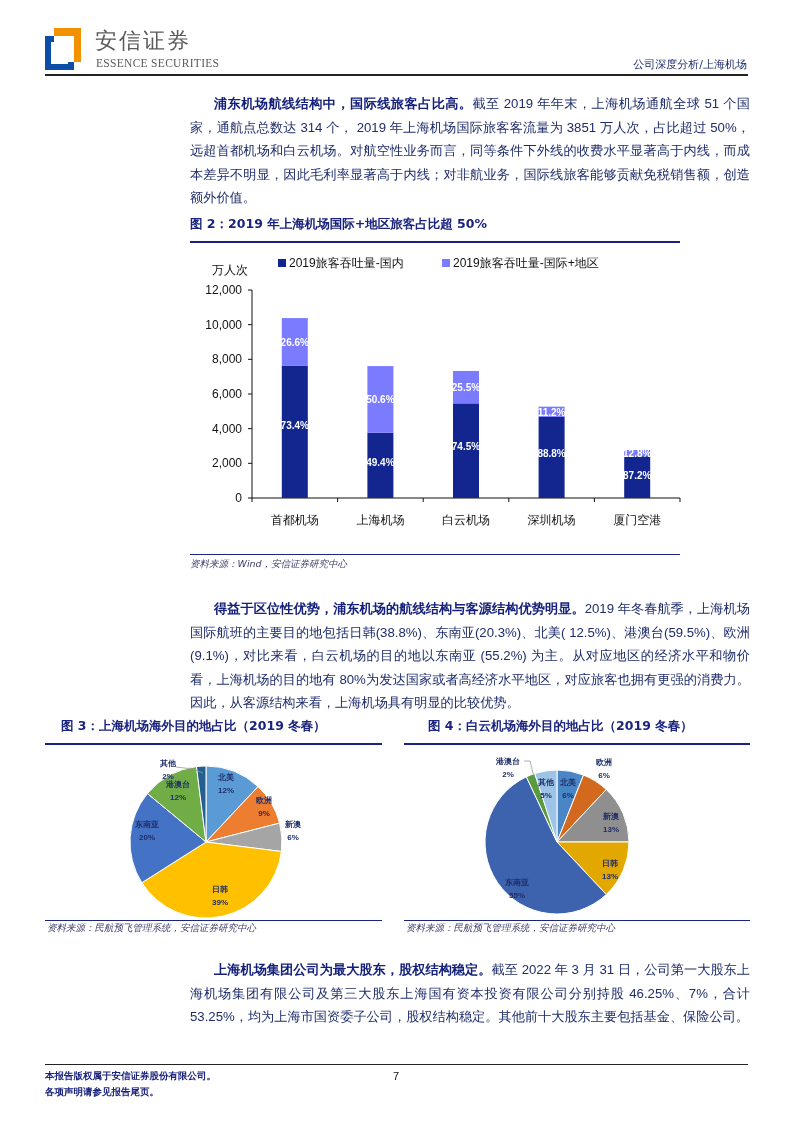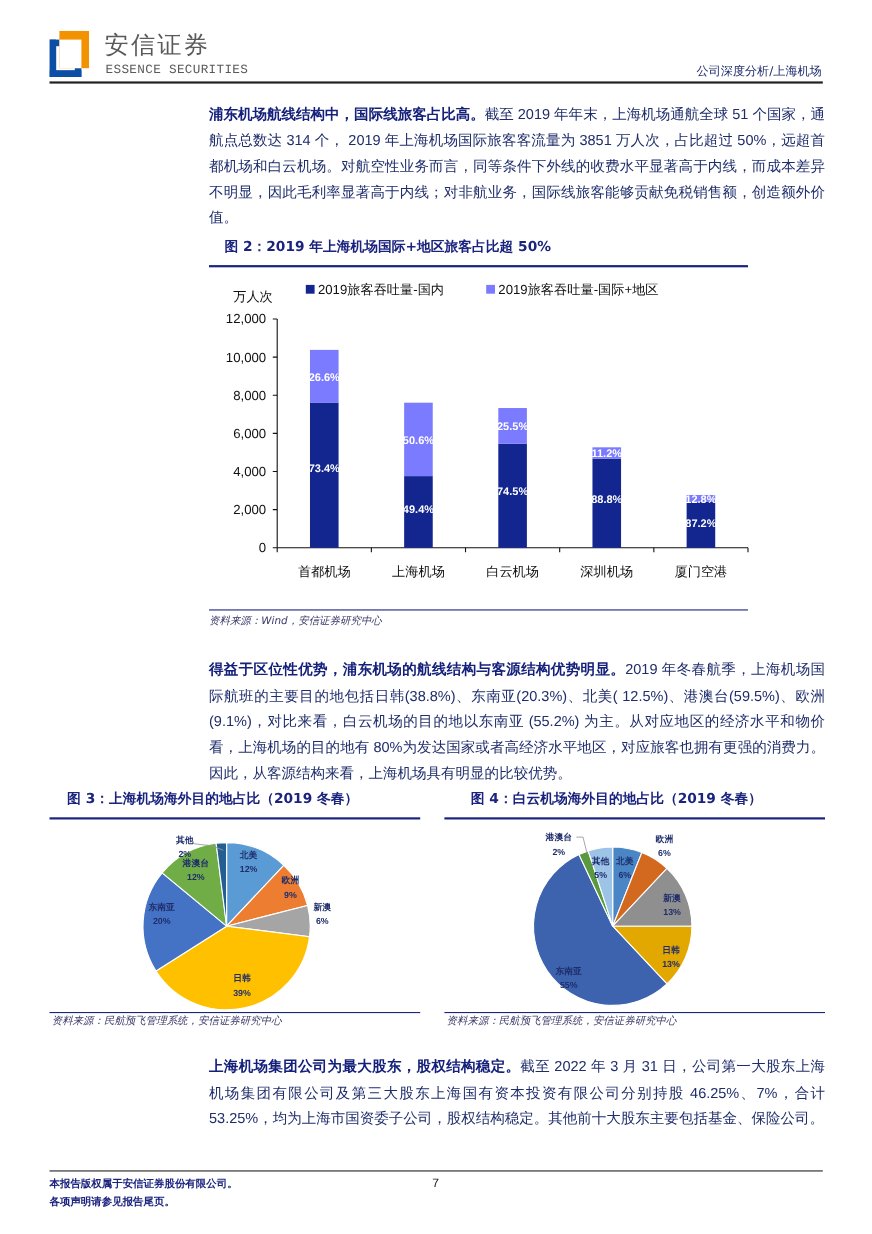--- a/index.html
+++ b/index.html
@@ -1,25 +1,25 @@
 <!DOCTYPE html>
 <html><head>
 <meta charset="utf-8">
 <style>
   html, body { margin:0; padding:0; background:#ffffff; }
   body { width:793px; height:1122px; position:relative; overflow:hidden;
          font-family:"DejaVu Sans", sans-serif; color:#1f2d6b; }
   .abs { position:absolute; }
   .logo-mark { left:45px; top:28px; width:36px; height:42px; }
   .logo-cn { left:95px; top:26px; font-size:22px; color:#5a5a5a; letter-spacing:2px; font-family:"DejaVu Sans", sans-serif; }
-  .logo-en { left:96px; top:57px; font-size:11.5px; color:#5a5a5a; letter-spacing:0.3px; font-family:Liberation Mono, monospace;text-align:center; }
+  .logo-en { left:96px; top:57px; font-size:11.5px; color:#5a5a5a; letter-spacing:0.3px; font-family:Liberation Serif, serif;text-align:center; }
   .header-rule { left:45px; top:74px; width:703px; height:1.5px; background:#222; }
   .header-right { right:46px; top:57px; font-size:11px; color:#1f2d6b;margin-left:40px; }
   .para { left:190px; width:560px; font-size:13.2px; line-height:23.5px; color:#1f2d6b; text-align:justify; font-family:"Liberation Sans", "DejaVu Sans", sans-serif; }
-  .para b { font-weight:bold; color:#14207a; }
+  .para b { font-weight:bold; color:#14207a;margin-left:24px; }
   .fig-title { font-size:12.5px; font-weight:bold; color:#1a237e; }
   .fig-rule { height:1.5px; background:#1a237e; }
   .source { font-size:9.5px; font-style:italic; color:#3a3a6a; }
   .footer-rule { left:45px; top:1064px; width:703px; height:1.2px; background:#222; }
   .footer-l { left:45px; font-size:9.5px; font-weight:bold; color:#1a237e; }
   .page-num { left:393px; top:1070px; font-size:11px; color:#111; font-family:"Liberation Sans", sans-serif; }
 </style>
 </head>
 <body>
 
@@ -33,21 +33,21 @@
 </svg>
 <div class="abs logo-cn">安信证券</div>
 <div class="abs logo-en">ESSENCE SECURITIES</div>
 <div class="abs header-right">公司深度分析/上海机场</div>
 <div class="abs header-rule"></div>
 
 <div class="abs para" style="top:92px;">
   <b>浦东机场航线结构中，国际线旅客占比高。</b><span>截至 2019 年年末，上海机场通航全球 51 个国家，通航点总数达 314 个， 2019 年上海机场国际旅客客流量为 3851 万人次，占比超过 50%，远超首都机场和白云机场。对航空性业务而言，同等条件下外线的收费水平显著高于内线，而成本差异不明显，因此毛利率显著高于内线；对非航业务，国际线旅客能够贡献免税销售额，创造额外价值。</span>
 </div>
 
-<div class="abs fig-title" style="left:204px; top:216px;text-align:center;">图 2：2019 年上海机场国际+地区旅客占比超 50%</div>
+<div class="abs fig-title" style="left:190px; top:216px;text-align:center;">图 2：2019 年上海机场国际+地区旅客占比超 50%</div>
 <div class="abs fig-rule" style="left:190px; top:241px; width:490px;"></div>
 
 <svg class="abs" id="bar-chart" style="left:190px; top:248px;" width="500" height="300">
   <g id="bar-legend">
     <rect x="88" y="11" width="8" height="8" fill="#13268f"></rect>
     <text id="lg0" x="99" y="19" font-size="12" fill="#111" font-family="Liberation Sans, sans-serif">2019旅客吞吐量-国内</text>
     <rect x="252" y="11" width="8" height="8" fill="#7b7bff"></rect>
     <text id="lg1" x="263" y="19" font-size="12" fill="#111" font-family="Liberation Sans, sans-serif">2019旅客吞吐量-国际+地区</text>
   </g>
   <text id="ylab" x="22" y="26" font-size="12" fill="#111" font-family="DejaVu Sans, sans-serif">万人次</text>

